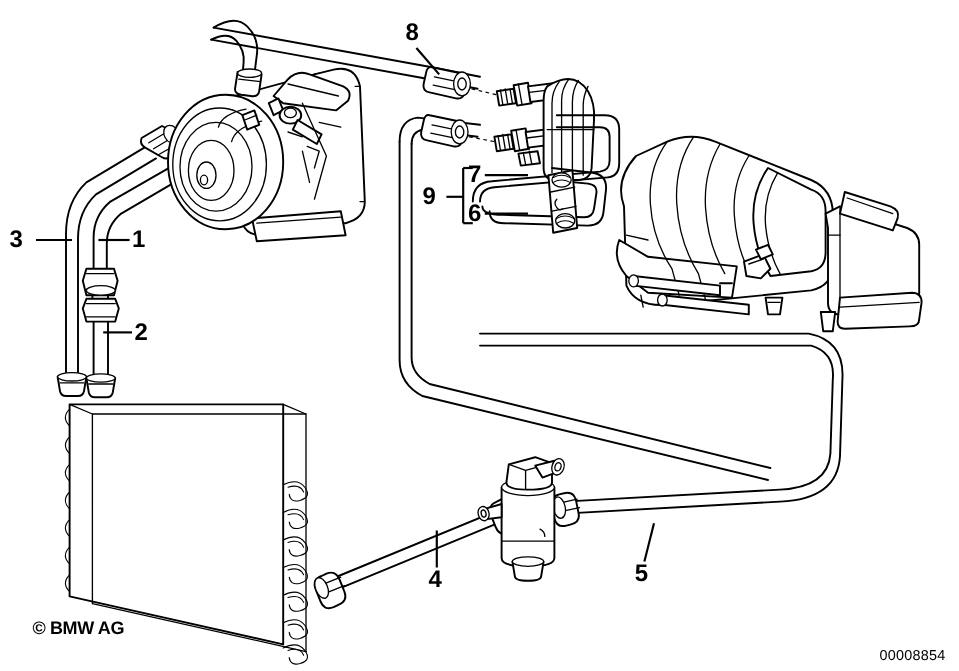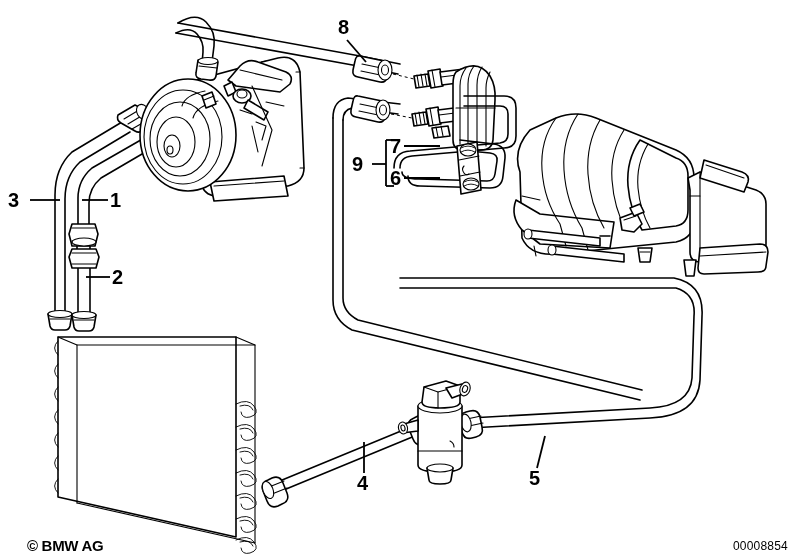--- a/index.html
+++ b/index.html
@@ -32,21 +32,21 @@
     font-weight: bold;
     font-size: 20px;
     color: #000000;
     line-height: 1;
     white-space: nowrap;
     user-select: none;
   }
   #copyright {
     position: absolute;
     left: 27px;
-    top: 537px;
+    top: 515px;
     font-family: "Liberation Sans", sans-serif;
     font-size: 15px;
     font-weight: bold;
     letter-spacing: -0.3px;
     color: #000000;
     white-space: nowrap;
   }
   #part-number {
     position: absolute;
     left: 733px;

